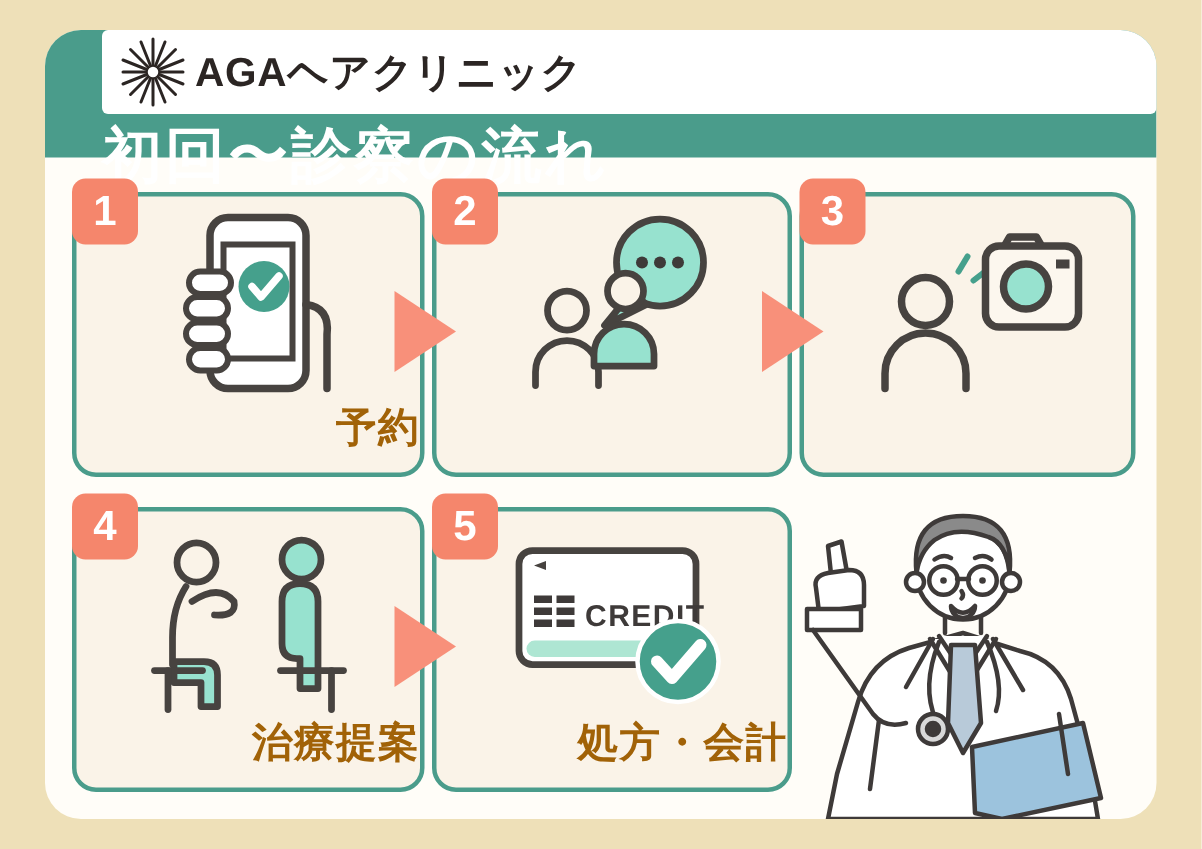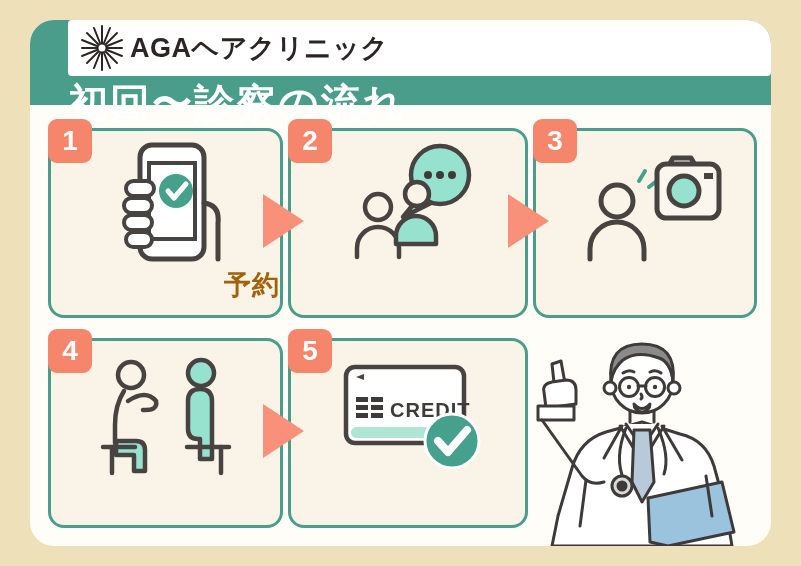--- a/index.html
+++ b/index.html
@@ -153,20 +153,21 @@
         <path d="M25,92 l20,0 q9,0 9,9 l0,21 l-11,0 l0,-16 l-18,0 z" fill="#97e2cf" stroke="#474340" stroke-width="4.5" stroke-linejoin="round"></path>
         <line x1="12" y1="98" x2="44" y2="98" stroke="#474340" stroke-width="4.5" stroke-linecap="round"></line>
         <line x1="21" y1="98" x2="21" y2="124" stroke="#474340" stroke-width="4.5" stroke-linecap="round"></line>
 
         <circle cx="110" cy="24" r="13" fill="#97e2cf" stroke="#474340" stroke-width="4.5"></circle>
         <path d="M121,110 l0,-58 q0,-12 -12,-12 q-12,0 -12,12 l0,28 q0,10 10,10 l2,0 l0,20 z" fill="#97e2cf" stroke="#474340" stroke-width="4.5" stroke-linejoin="round"></path>
         <line x1="96" y1="98" x2="138" y2="98" stroke="#474340" stroke-width="4.5" stroke-linecap="round"></line>
         <line x1="130" y1="98" x2="130" y2="124" stroke="#474340" stroke-width="4.5" stroke-linecap="round"></line>
       </svg>
     </div>
+    <div class="card-label">治療提案</div>
   </div>
 
   <div class="card" style="left:258px;top:318px;width:240px;height:190px;">
     <div class="badge">5</div>
     <div class="icon-wrap">
       <svg width="164" height="132" viewBox="0 0 164 132">
         <rect x="20" y="18" width="118" height="76" rx="9" fill="#ffffff" stroke="#474340" stroke-width="4.5"></rect>
         <polygon points="30,28 38,25 38,31" fill="#474340"></polygon>
         <g fill="#3e3a39">
           <rect x="30" y="48" width="12" height="5"></rect>
@@ -175,20 +176,21 @@
             <rect x="45" y="56" width="12" height="5"></rect>
           <rect x="30" y="64" width="12" height="5"></rect>
             <rect x="45" y="64" width="12" height="5"></rect>
         </g>
         <text x="64" y="68" font-size="20" font-weight="bold" fill="#3e3a39" font-family="Liberation Sans, sans-serif" letter-spacing="1">CREDIT</text>
         <rect x="25" y="78" width="108" height="11" rx="5.5" fill="#aee6d3"></rect>
         <circle cx="126" cy="92" r="27" fill="#45a08c" stroke="#ffffff" stroke-width="3"></circle>
         <polyline points="112,92 122,103 141,81" fill="none" stroke="#ffffff" stroke-width="8" stroke-linecap="round" stroke-linejoin="round"></polyline>
       </svg>
     </div>
+    <div class="card-label">処方・会計</div>
   </div>
 
   <div class="flow-arrow" style="left:233px;top:174px;"></div>
   <div class="flow-arrow" style="left:478px;top:174px;"></div>
   <div class="flow-arrow" style="left:233px;top:384px;"></div>
 
   <div class="doctor">
     <svg width="240" height="216" viewBox="0 0 240 216">
       <g stroke="#3e3a39" stroke-width="3" stroke-linejoin="round" stroke-linecap="round">
 

